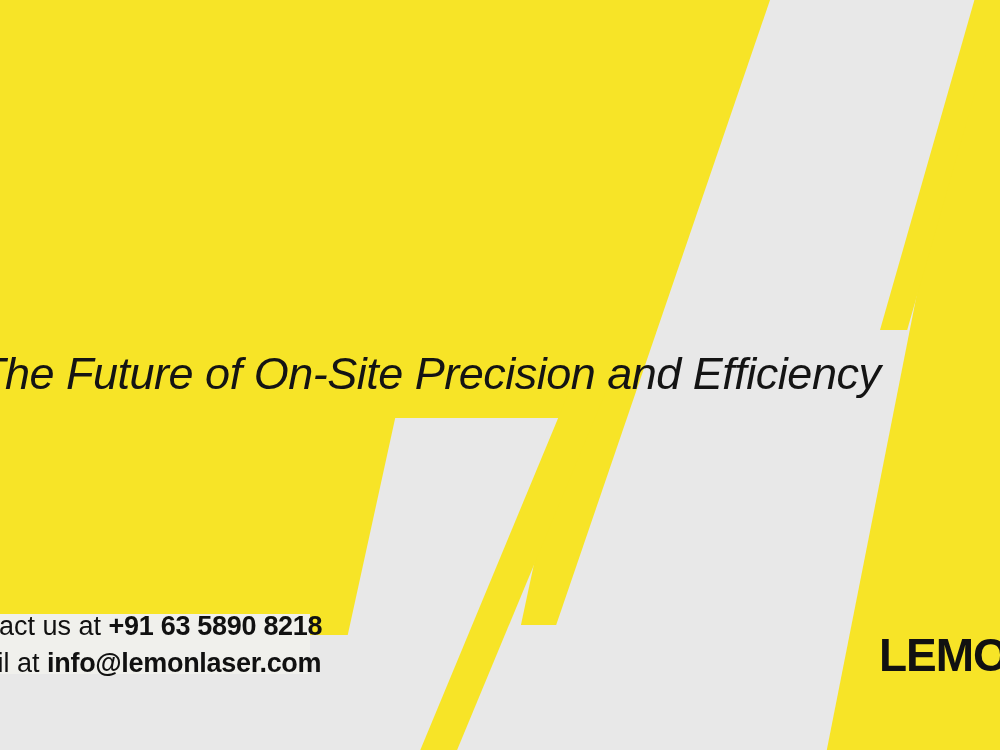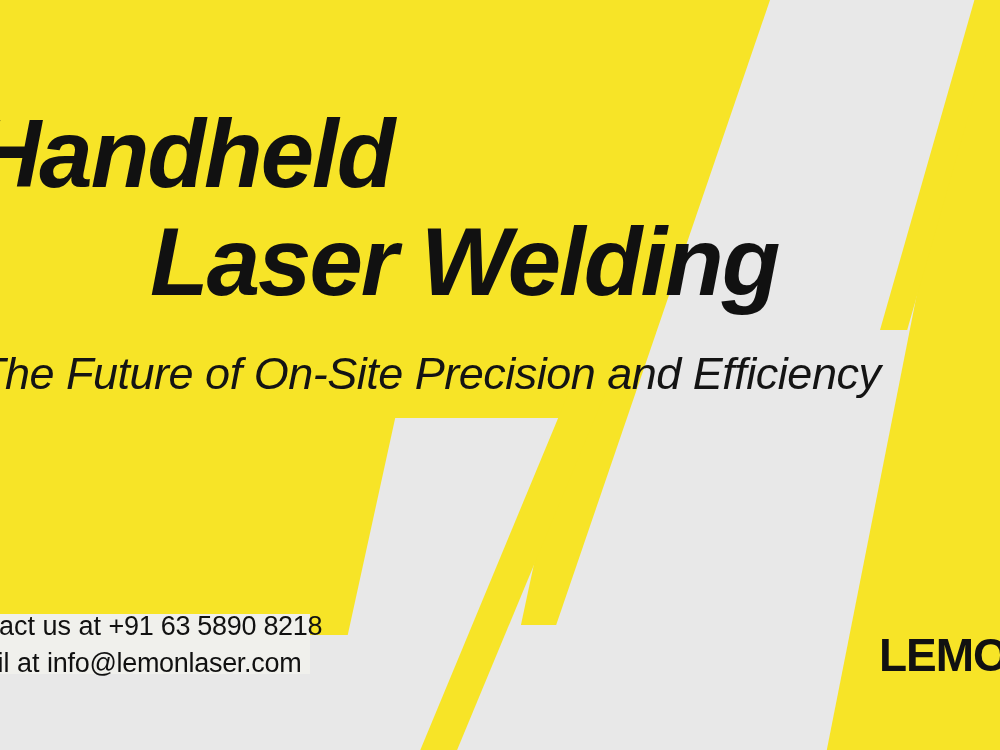--- a/index.html
+++ b/index.html
@@ -144,21 +144,21 @@
     top: 608px;
     color: #111111;
     white-space: nowrap;
   }
   .contact-row {
     font-size: 27px;
     line-height: 1.38;
     font-weight: 400;
   }
   .contact-row .strong {
-    font-weight: 400;
+    font-weight: 700;
     letter-spacing: -0.3px;
   }
 
   .brand-logo {
     position: absolute;
     right: -40px;
     bottom: 68px;
     color: #111111;
     font-size: 46px;
     font-weight: 800;
@@ -176,24 +176,20 @@
     <div class="shape yellow-lower-wedge"></div>
     <div class="shape gray-notch"></div>
     <div class="shape stripe-thin-left"></div>
     <div class="shape yellow-right-field"></div>
     <div class="shape stripe-thin-right"></div>
     <div class="shape contact-panel"></div>
   </div>
 
   <div class="content">
 
-    <div class="headline-block">
-      <div class="headline-line headline-line-1">Handheld</div>
-      <div class="headline-line headline-line-2">Laser Welding</div>
-    </div>
 
     <div class="subhead">The Future of On-Site Precision and Efficiency</div>
 
     <div class="contact-lines">
       <div class="contact-row">
         <span>Contact us at </span><span class="strong">+91 63 5890 8218</span>
       </div>
       <div class="contact-row">
         <span>Email at </span><span class="strong">info@lemonlaser.com</span>
       </div>

